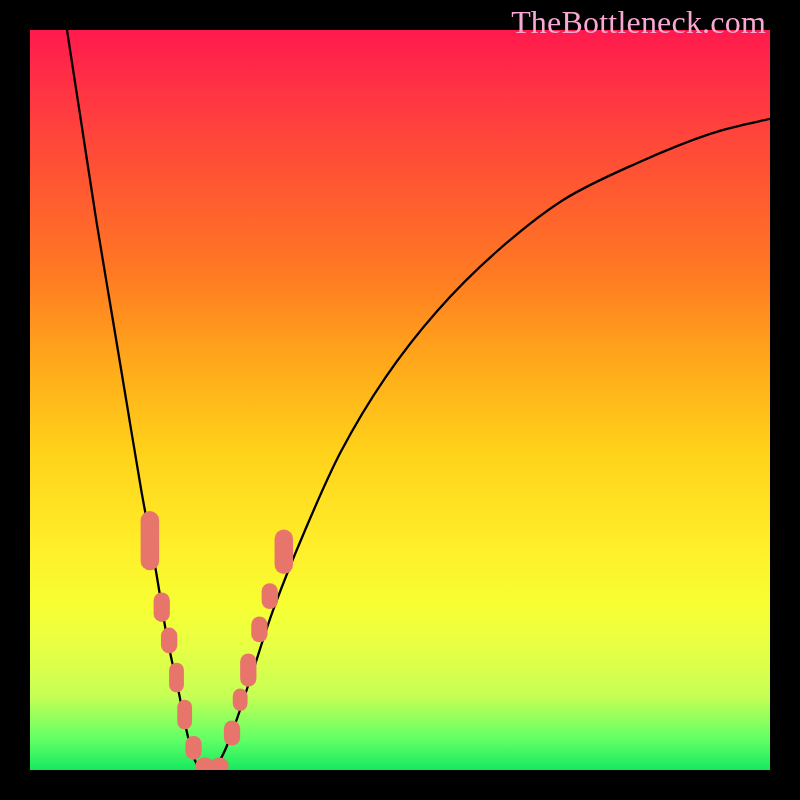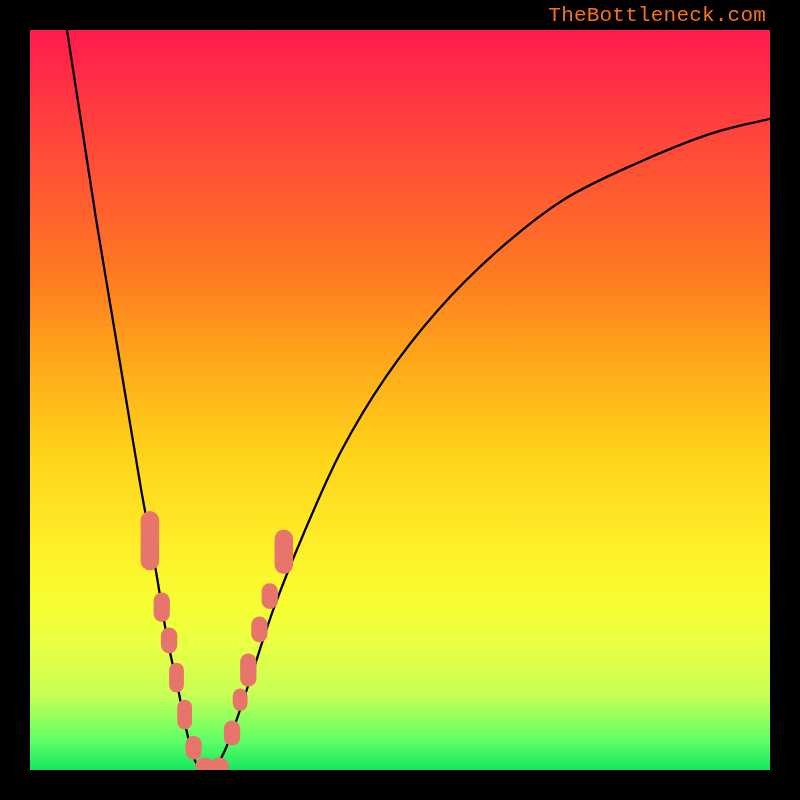--- a/index.html
+++ b/index.html
@@ -37,24 +37,24 @@
       #e9ff44 83%,
       #c6ff55 90%,
       #5fff66 96%,
       #16e85f 100%
     );
   }
   .watermark {
     position: absolute;
     top: 4px;
     right: 34px;
-    color: #f97316;
-    font-size: 21px;
+    color: #f9a8d4;
+    font-size: 32px;
     letter-spacing: 0.2px;
-    font-family: Liberation Mono, monospace;
+    font-family: Liberation Serif, serif;
   }
   svg.curve {
     position: absolute;
     left: 0;
     top: 0;
     width: 740px;
     height: 740px;
   }
   .marker {
     fill: #e8756b;

